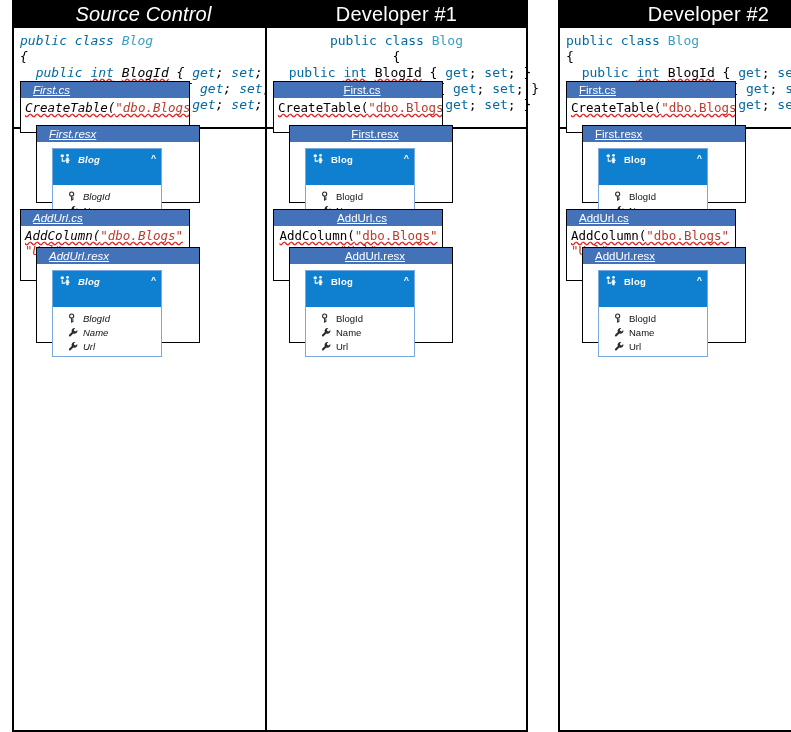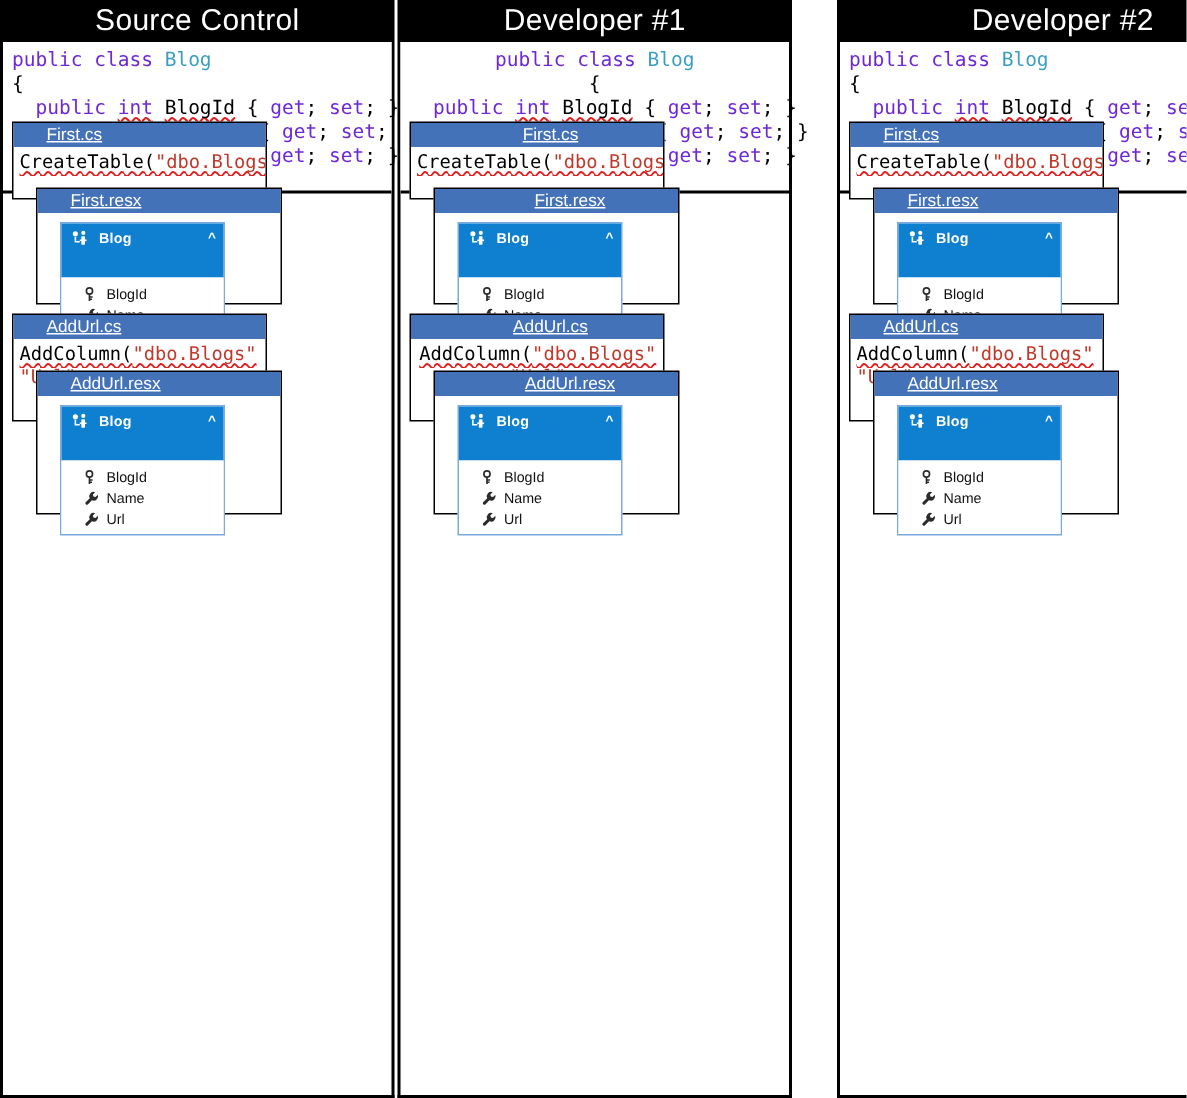--- a/index.html
+++ b/index.html
@@ -32,32 +32,32 @@
     position:absolute;left:0;top:0;right:0;
     padding:5px 6px 4px 6px;
     font-family:"DejaVu Sans Mono","Liberation Mono",monospace;
     font-size:13px;line-height:16px;white-space:pre;
     color:#000;
     border-bottom:2px solid #000;
     background:#fff;
     box-sizing:border-box;
     height:101px;
   }
-  .kw{color:#6d28d9;}
+  .kw{color:#0369a1;}
   .type{color:#3a9fc0;}
   .id{color:#000;}
   .sq{ text-decoration: underline wavy #e02020; text-decoration-skip-ink:none;margin-top:39px;}
 
   
   .card{position:absolute;background:#fff;border:1.5px solid #000;box-sizing:border-box;}
   .card-title{
     background:#4472b8;color:#fff;
     font-family:"Liberation Sans",sans-serif;
     font-size:11.5px;font-weight:400;
-    padding:2px 4px 2px 22px;
+    padding:2px 4px 2px 12px;
     text-decoration:underline;
     white-space:nowrap;overflow:hidden;
   }
   .card-body{
     font-family:"DejaVu Sans Mono","Liberation Mono",monospace;
     font-size:12.5px;line-height:15px;
     padding:2px 3px 3px 4px;
     white-space:pre;overflow:hidden;color:#000;
   }
   .str{color:#c0392b;}
@@ -74,21 +74,21 @@
   .prop{display:flex;align-items:center;height:14px;padding-left:15px;font-size:9.5px;color:#111;}
   .prop .glyph{width:12px;display:inline-block;text-align:center;margin-right:3px;}
 
   svg{display:block;}
 </style>
 </head>
 <body>
 
 <div class="page">
   <div id="cols">
-      <div class="column col-0" style="left:0px;width:263px;">
+      <div class="column col-0" style="left:12px;width:263px;font-style:italic;">
         <div class="col-header">
           <span>Source Control</span>
         </div>
         <div class="col-body">
           <div class="code-block"><div><span class="kw">public </span><span class="kw">class </span><span class="type">Blog</span></div><div><span class="id">{</span></div><div><span class="id">  </span><span class="kw">public </span><span class="kw sq">int</span><span class="id"> </span><span class="id sq">BlogId</span><span class="id"> { </span><span class="kw">get</span><span class="id">; </span><span class="kw">set</span><span class="id">; }</span></div><div><span class="id">  </span><span class="kw">public </span><span class="kw">string</span><span class="id"> Name { </span><span class="kw">get</span><span class="id">; </span><span class="kw">set</span><span class="id">; }</span></div><div><span class="id">  </span><span class="kw">public </span><span class="kw">string</span><span class="id"> </span><span class="id sq">Url</span><span class="id"> { </span><span class="kw">get</span><span class="id">; </span><span class="kw">set</span><span class="id">; }</span></div><div><span class="id">}</span></div></div>
           <div class="card" style="left:6px;top:53px;width:170px;height:52px;">
             <div class="card-title">First.cs</div>
             <div class="card-body"><span class="sq">CreateTable(</span><span class="str sq">"dbo.Blogs"</span></div>
           </div>
           <div class="card" style="left:22px;top:97px;width:164px;height:78px;">

